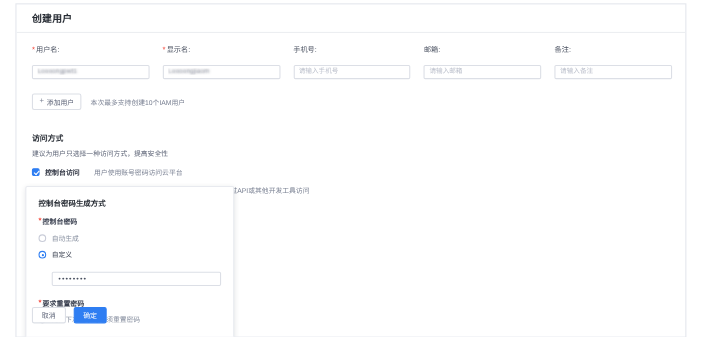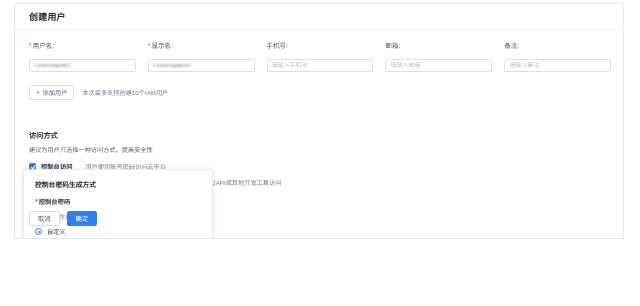--- a/index.html
+++ b/index.html
@@ -16,21 +16,21 @@
     -webkit-font-smoothing: antialiased;
     color: #1f2329;
   }
 
   
   .card {
     position: absolute;
     left: 14px;
     top: 3px;
     width: 610px;
-    height: 236px;
+    height: 304px;
     background: #ffffff;
     border: 1px solid #e4e7ed;
     box-sizing: border-box;
     overflow: hidden;
   }
 
   .card-header {
     height: 26px;
     border-bottom: 1px solid #eceef1;
     display: flex;
@@ -131,21 +131,21 @@
   }
   .add-hint {
     font-size: 6.2px;
     color: #7a8193;
     margin-left: 8px;
     white-space: nowrap;
   }
 
   
   .section {
-    margin-top: 30px;
+    margin-top: 20px;
   }
   .section-title {
     font-size: 7.2px;
     font-weight: bold;
     color: #262b33;
     margin-bottom: 5px;
   }
   .section-sub {
     font-size: 6.2px;
     color: #5f6678;

